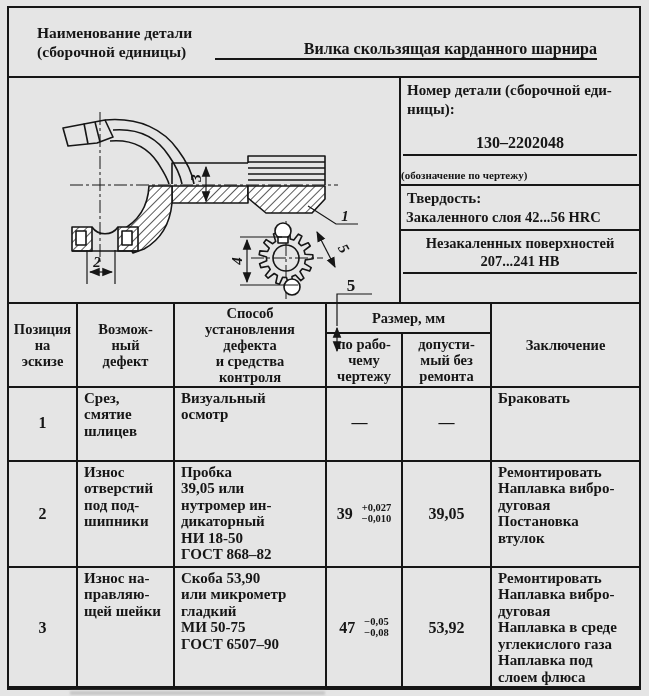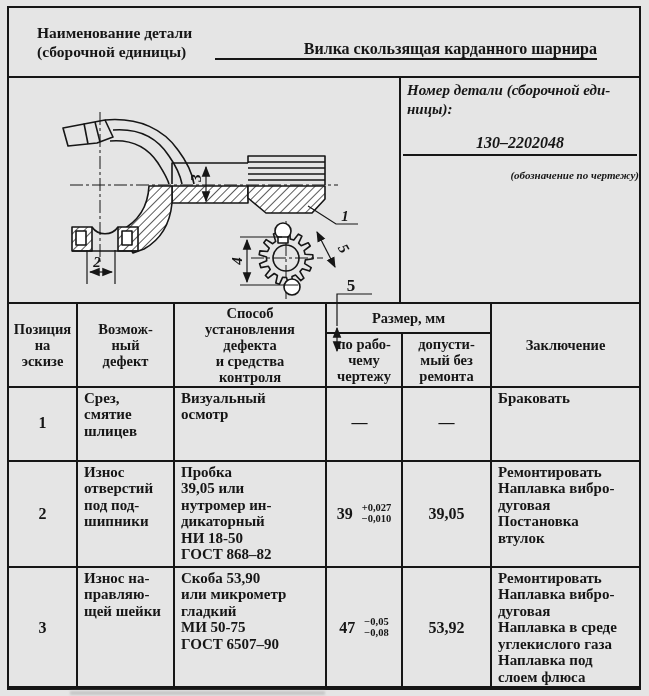--- a/index.html
+++ b/index.html
@@ -12,26 +12,26 @@
   
   .name-header{height:75px;border-bottom:2px solid #161616;display:flex;align-items:center;}
   .name-label{width:196px;padding-left:28px;font-size:15.5px;line-height:19px;white-space:pre-line;}
   .name-value{flex:1;margin:16px 42px 0 10px;text-align:right;font-size:16px;
               border-bottom:2px solid #161616;}
 
   
   .mid{height:239px;display:flex;}
   .draw-cell{flex:1;}
   .info-panel{width:240px;border-left:2px solid #161616;display:flex;flex-direction:column;}
-  .ip-sec{border-bottom:2px solid #161616;font-style:italic;}
+  .ip-sec{border-bottom:2px solid #161616;}
   .ip-sec:last-child{border-bottom:none;flex:1;}
   .ip-label{padding:3px 6px 0;font-size:15px;line-height:19px;white-space:pre-line;}
   .ip-value{text-align:center;font-size:16px;border-bottom:2px solid #161616;
             margin:11px 2px;padding:4px 0 2px;}
-  .ip-caption{text-align:right;font-size:11px;line-height:12px;padding:2px 0 3px;white-space:pre-line;}
+  .ip-caption{text-align:left;font-size:11px;line-height:12px;padding:2px 0 3px;white-space:pre-line;}
   .ip-line1{font-size:14.5px;padding:1px 5px 3px;border-bottom:2px solid #161616;}
   .ip-line2{text-align:center;font-size:14.5px;line-height:18px;padding:3px 0 2px;
             border-bottom:2px solid #161616;margin:0 2px;white-space:pre-line;}
 
   
   table.defects{border-collapse:collapse;table-layout:fixed;
                 width:calc(100% + 4px);margin:0 -2px -2px -2px;flex:1;}
   th,td{border:2px solid #161616;font-weight:700;color:#161616;}
   thead th{font-size:14.5px;line-height:16px;text-align:center;vertical-align:middle;
            white-space:pre-line;padding:1px 2px;border-radius:28px;}
@@ -63,20 +63,26 @@
     </div>
 
     <div class="mid">
       <div class="draw-cell"></div>
       <div class="info-panel">
         <div class="ip-sec">
           <div class="ip-label">Номер детали (сборочной еди-
 ницы):</div>
           <div class="ip-value">130–2202048</div>
           <div class="ip-caption">(обозначение по чертежу)</div>
+        </div>
+        <div class="ip-sec">
+          <div class="ip-label">Твердость:</div>
+          <div class="ip-line1">Закаленного слоя 42...56 HRC</div>
+          <div class="ip-line2">Незакаленных поверхностей
+207...241 НВ</div>
         </div>
       </div>
     </div>
 
     <table class="defects">
       <colgroup>
         <col style="width:69px">
           <col style="width:97px">
           <col style="width:152px">
         <col style="width:76px">

